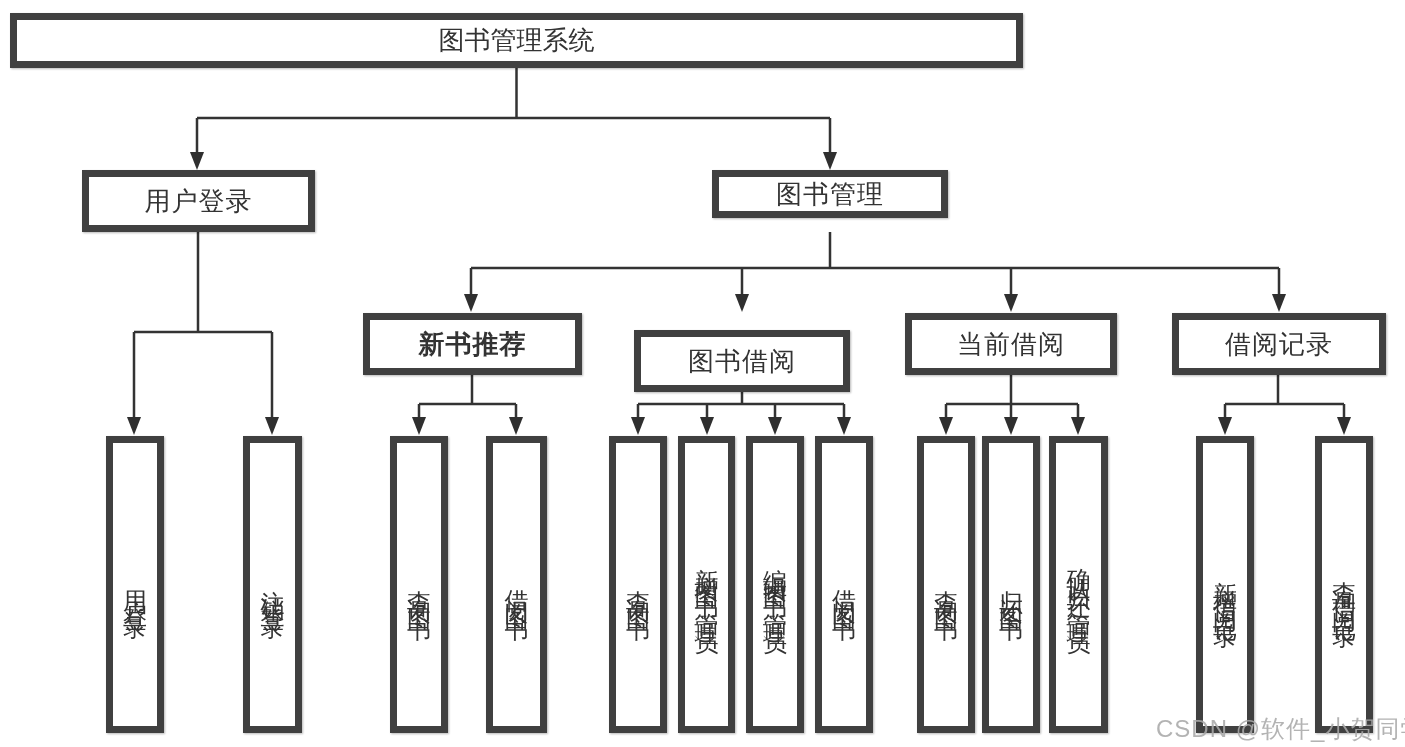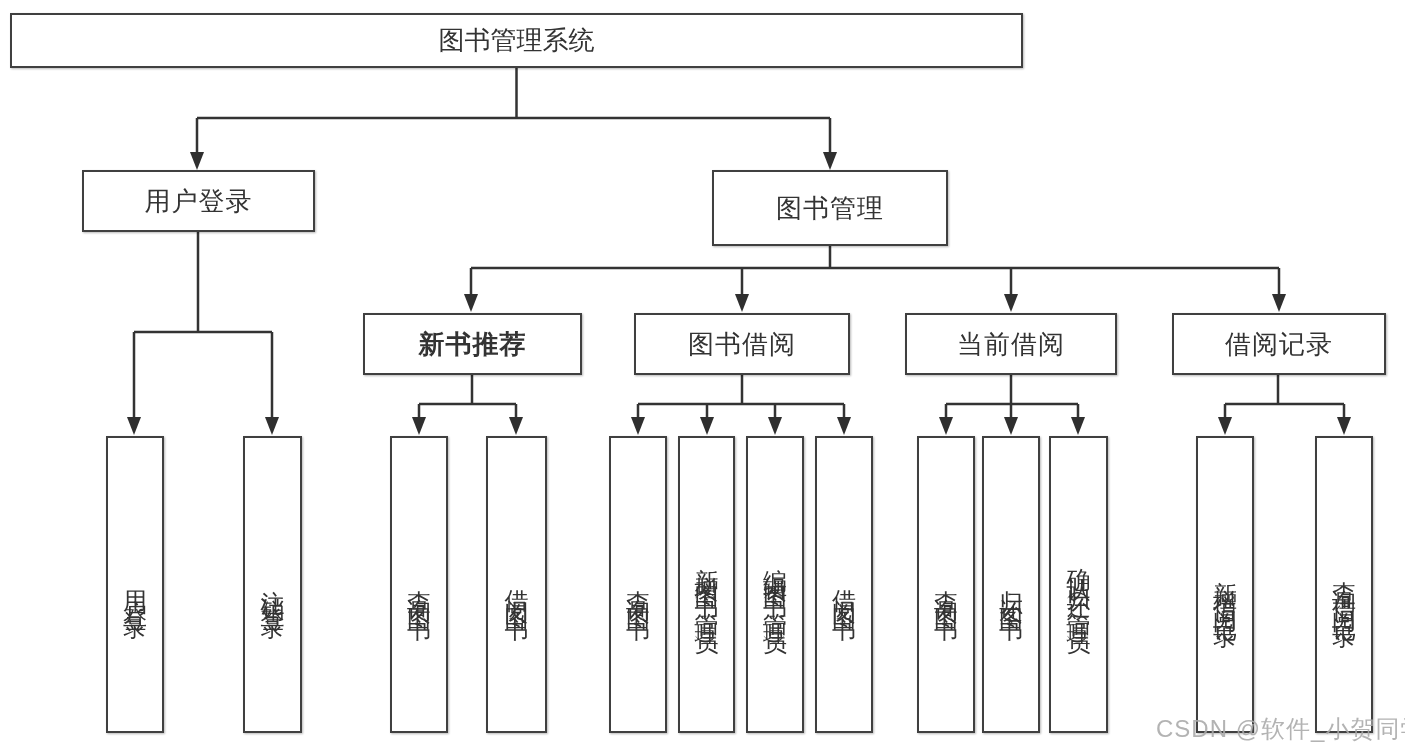--- a/index.html
+++ b/index.html
@@ -14,21 +14,21 @@
   #wires {
     position: absolute;
     left: 0; top: 0;
     width: 1405px; height: 747px;
     z-index: 1;
   }
   .node {
     position: absolute;
     box-sizing: border-box;
     background: #ffffff;
-    border: 2px solid #404040;
+    border: 7px solid #404040;
     color: #333333;
     display: flex;
     align-items: center;
     justify-content: center;
     z-index: 2;
     box-shadow: 1px 1px 2px rgba(0,0,0,0.28);
   }
   .hnode { font-size: 26px; letter-spacing: 1px; }
   .root  { font-size: 26px; }
   .leaf  { top: 436px; height: 297px; }
@@ -97,28 +97,28 @@
     </g>
   </svg>
 
   <div class="node root" style="left:10px; top:13px; width:1013px; height:55px;">
     <span>图书管理系统</span>
   </div>
 
   <div class="node hnode" style="left:82px; top:170px; width:233px; height:62px;">
     <span>用户登录</span>
   </div>
-  <div class="node hnode" style="left:712px; top:170px; width:236px; height:76px;">
+  <div class="node hnode" style="left:712px; top:170px; width:236px; height:48px;">
     <span>图书管理</span>
   </div>
 
   <div class="node hnode" style="left:363px; top:313px; width:219px; height:62px;font-weight:bold;">
     <span>新书推荐</span>
   </div>
-  <div class="node hnode" style="left:634px; top:313px; width:216px; height:62px;">
+  <div class="node hnode" style="left:634px; top:330px; width:216px; height:62px;">
     <span>图书借阅</span>
   </div>
   <div class="node hnode" style="left:905px; top:313px; width:212px; height:62px;">
     <span>当前借阅</span>
   </div>
   <div class="node hnode" style="left:1172px; top:313px; width:214px; height:62px;">
     <span>借阅记录</span>
   </div>
 
   <div class="node leaf" style="left:106px; width:58px;">

